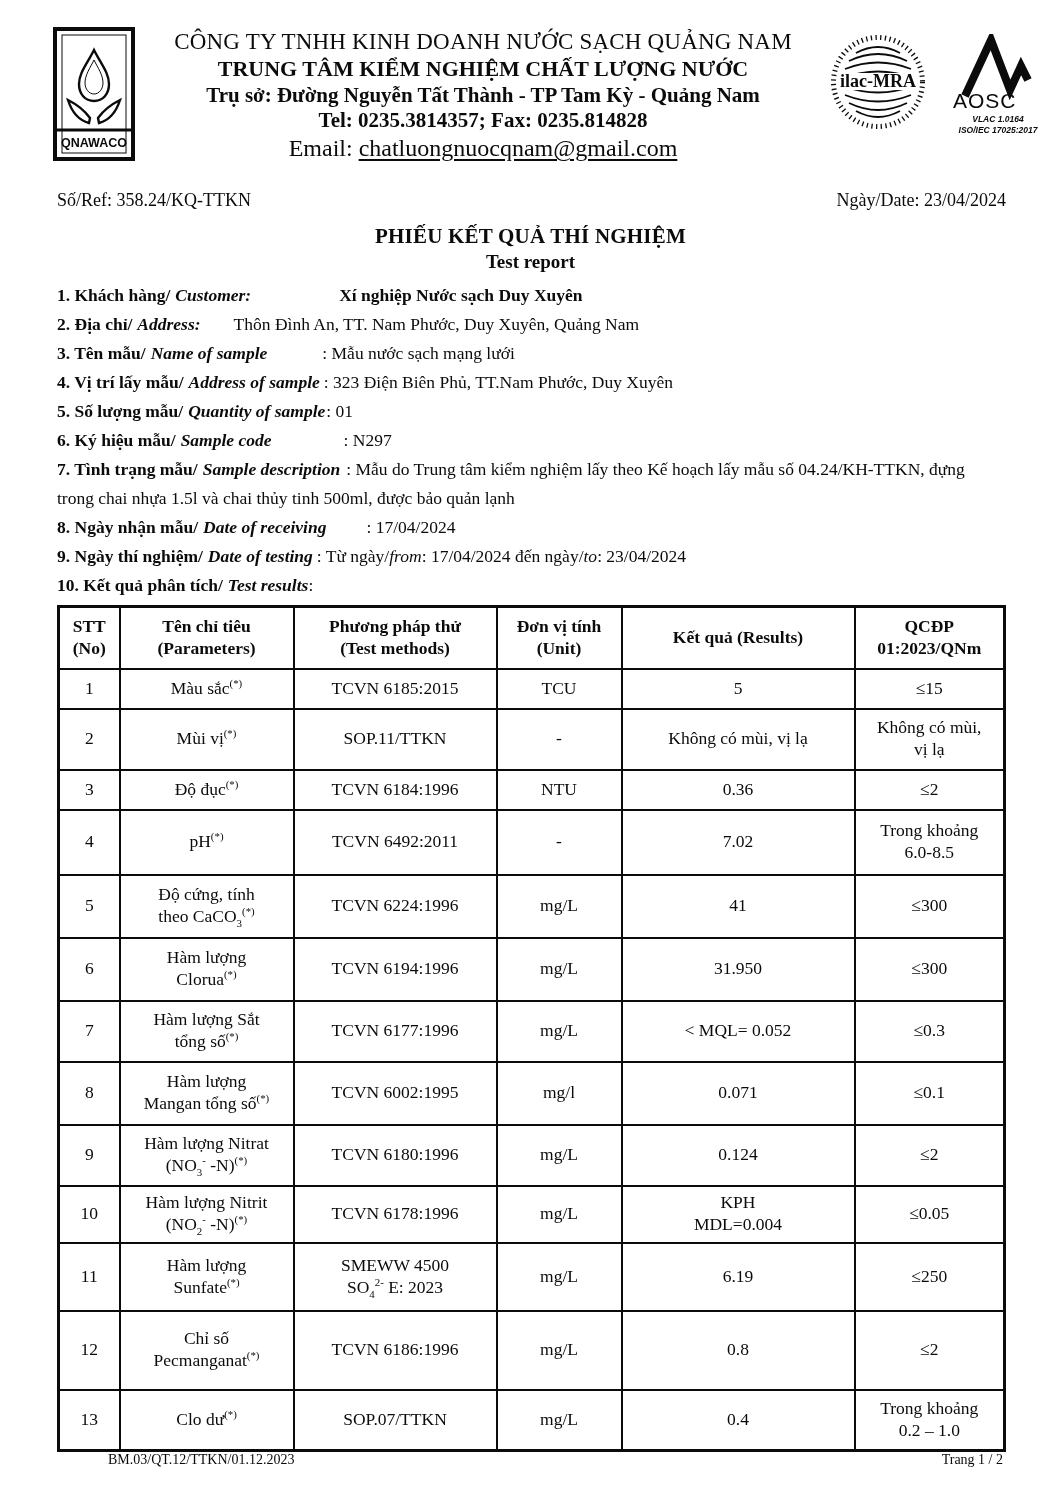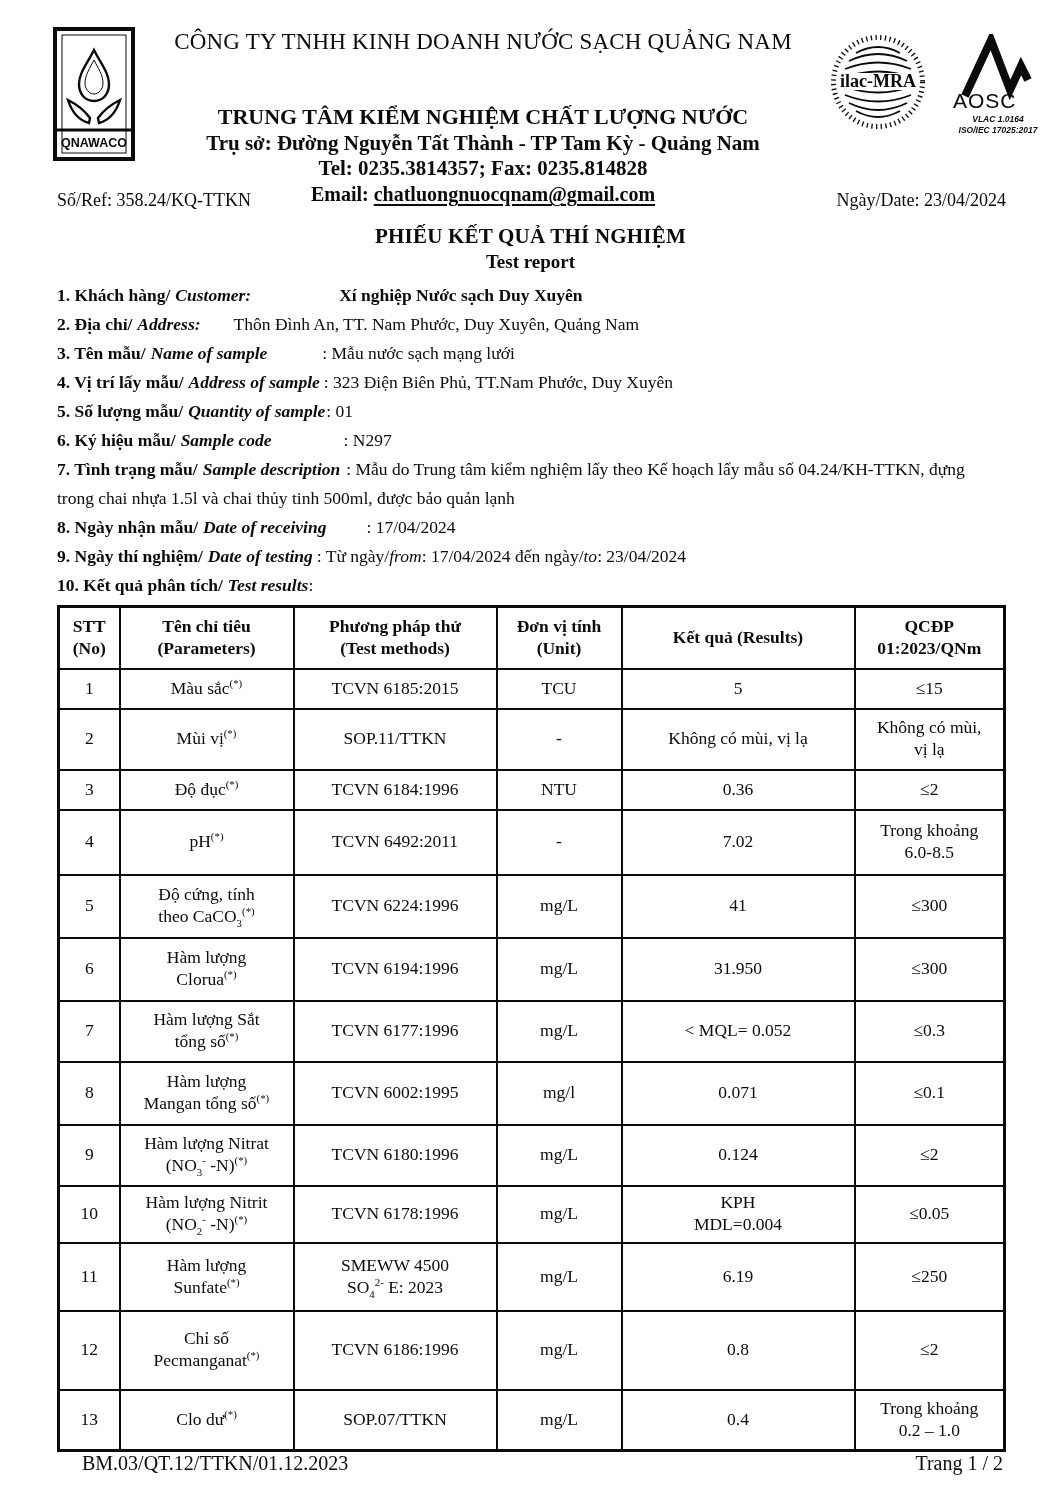--- a/index.html
+++ b/index.html
@@ -6,24 +6,24 @@
   .page{
     width:1061px;height:1500px;background:#ffffff;margin:0 auto;
     font-family:"Liberation Serif","DejaVu Serif",serif;color:#0b0b0b;
     position:relative;overflow:hidden;
   }
   
   .header{display:flex;padding:26px 18px 0 52px;height:148px;}
   .qna-logo{width:84px;flex:0 0 84px;}
   .header-center{flex:1;text-align:center;padding-top:2px;line-height:1.22;}
   .h-company{font-size:23px;letter-spacing:.2px;}
-  .h-center-name{font-size:22px;font-weight:bold;margin-top:48px;}
+  .h-center-name{font-size:22px;font-weight:bold;}
   .h-office{font-size:21px;font-weight:bold;}
   .h-telfax{font-size:21px;font-weight:bold;}
-  .h-email{font-size:20px;font-weight:bold;}
+  .h-email{font-size:24px;font-weight:normal;}
   .h-email .email-link{text-decoration:underline;text-decoration-thickness:2px;text-underline-offset:3px;}
   .header-right{flex:0 0 196px;display:flex;gap:27px;align-items:flex-start;padding-top:8px;}
   .aosc-wrap{text-align:center;}
   .aosc-small{font-family:"Liberation Sans",sans-serif;font-size:8.5px;font-weight:bold;line-height:1.25;font-style:italic;}
   
   .ref-row{display:flex;justify-content:space-between;padding:0 55px 0 57px;margin-top:16px;font-size:18px;}
   .doc-title{text-align:center;font-size:21px;font-weight:bold;margin-top:13px;letter-spacing:.2px;}
   .doc-subtitle{text-align:center;font-size:19px;font-weight:bold;margin-top:2px;}
   
   .fields{padding:8px 57px 0 57px;font-size:17.5px;line-height:29px;}
@@ -61,22 +61,22 @@
   tbody tr:nth-child(7){height:61px}
   tbody tr:nth-child(8){height:63px}
   tbody tr:nth-child(9){height:61px}
   tbody tr:nth-child(10){height:57px}
   tbody tr:nth-child(11){height:68px}
   tbody tr:nth-child(12){height:79px}
   tbody tr:nth-child(13){height:61px}
   sup{font-size:62%;line-height:0;vertical-align:super;}
   sub{font-size:62%;line-height:0;vertical-align:sub;}
   
-  .footer{position:absolute;top:1452px;left:82px;right:58px;
-    display:flex;justify-content:space-between;font-size:20px;}
+  .footer{position:absolute;top:1452px;left:108px;right:58px;
+    display:flex;justify-content:space-between;font-size:14px;}
 </style>
 </head>
 <body>
 
 <div class="page">
 
   <div class="header">
 
     <div class="qna-logo">
       <svg width="84" height="138" viewBox="0 0 84 138">

